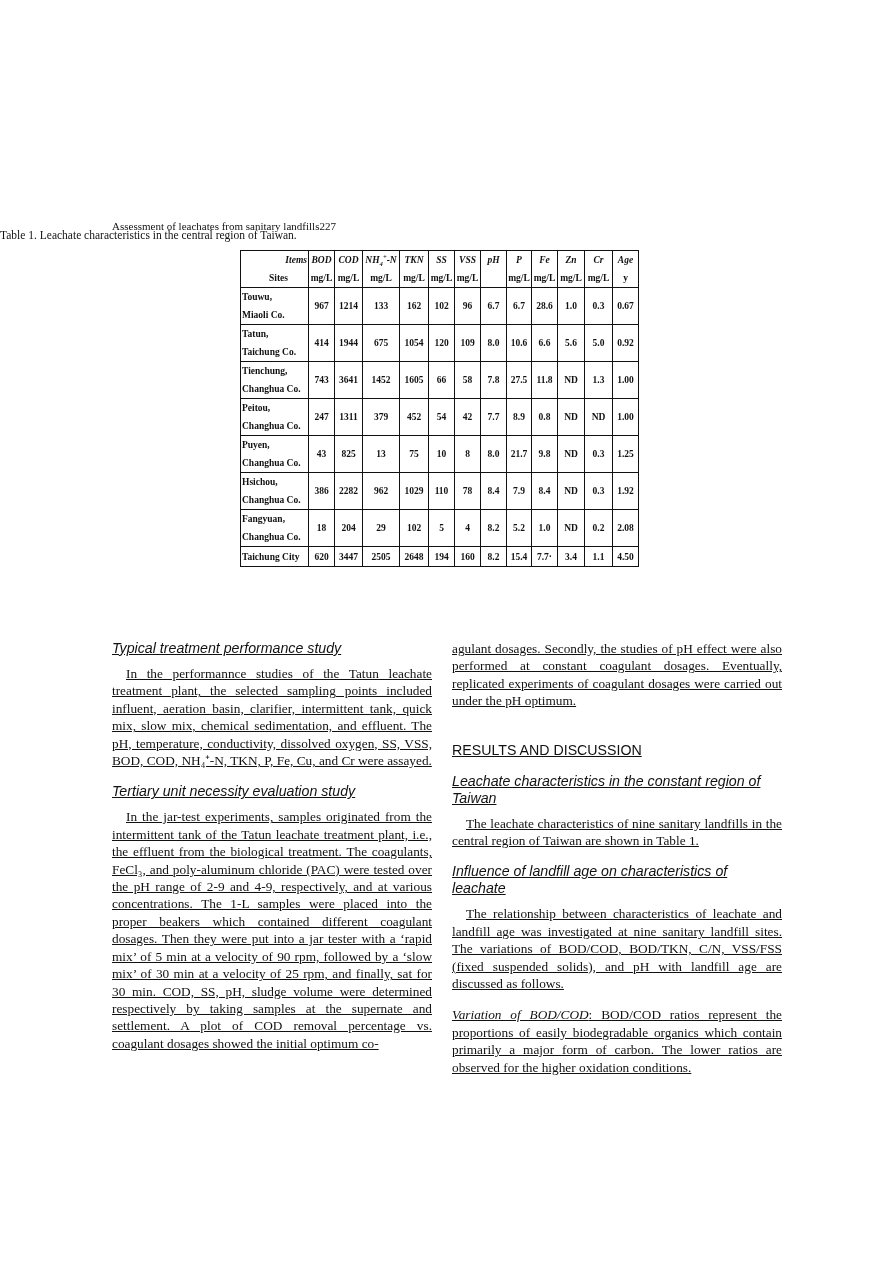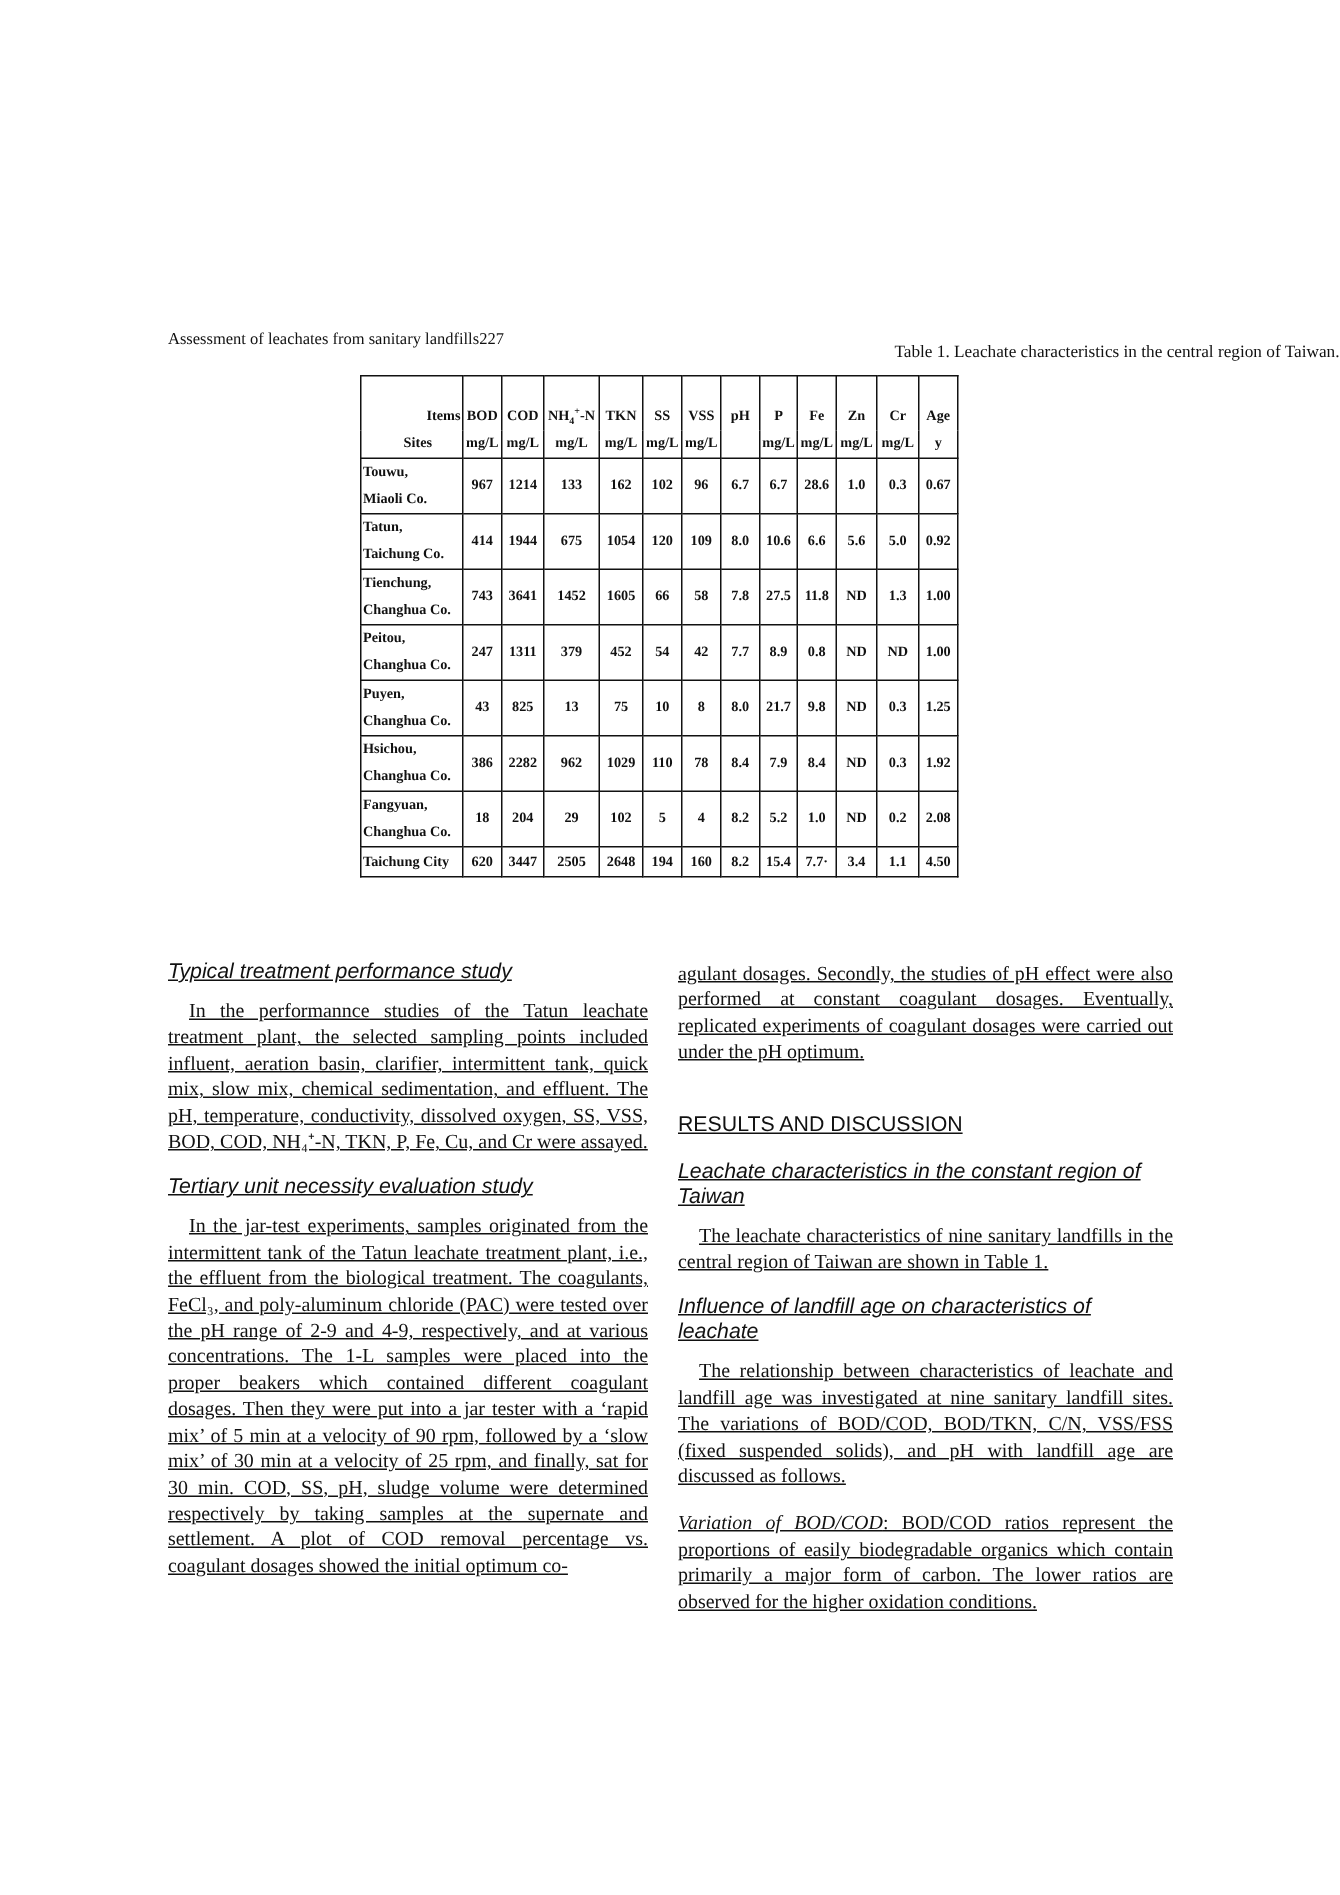--- a/index.html
+++ b/index.html
@@ -1,26 +1,26 @@
 <!DOCTYPE html>
 <html><head>
 <meta charset="utf-8">
 <style>
   html, body { margin: 0; padding: 0; background: #ffffff; }
   body { width: 893px; height: 1263px; position: relative; overflow: hidden;
          font-family: "Liberation Serif", serif; color: #111; }
   .running-head { position: absolute; top: 176px; left: 112px; width: 668px;
          font-size: 11px; display: flex; justify-content: flex-start; margin-top: 44px; }
-  .caption { position: absolute; top: 229px; left: 0; width: 893px; text-align: right;
+  .caption { position: absolute; top: 229px; left: 0; width: 893px; text-align: left;
          font-size: 11.5px; }
   table.data { position: absolute; top: 250px; left: 240px; border-collapse: collapse;
          font-family: "Liberation Serif", serif; font-weight: bold; font-size: 9.5px; }
   table.data td { border: 1.5px solid #111; text-align: center; padding: 0 1px; }
   table.data tr.h td { height: 18px; border-bottom: none; border-top: none; }
-  table.data tr.h1 td { border-top: 1.5px solid #111; padding-top: 18px; }
+  table.data tr.h1 td { border-top: 1.5px solid #111; padding-top: 0; font-style: italic; }
   table.data tr.h2 td { border-bottom: 1.5px solid #111; }
   table.data tr.row td { height: 36px; }
   table.data tr.row.last td { height: 19px; }
   table.data td.site { text-align: left; line-height: 18px; }
   table.data td.items-h { text-align: right; }
   table.data td.sites-h { text-align: left; padding-left: 28px; }
   sup, sub { font-size: 70%; line-height: 0; }
   .col { position: absolute; font-size: 13.3px; line-height: 17.4px; text-align: justify; text-decoration: underline; }
   .col p { margin: 0; text-indent: 14px; }
   .col h3 { margin: 0; font-family: "Liberation Sans", sans-serif; font-style: italic;

